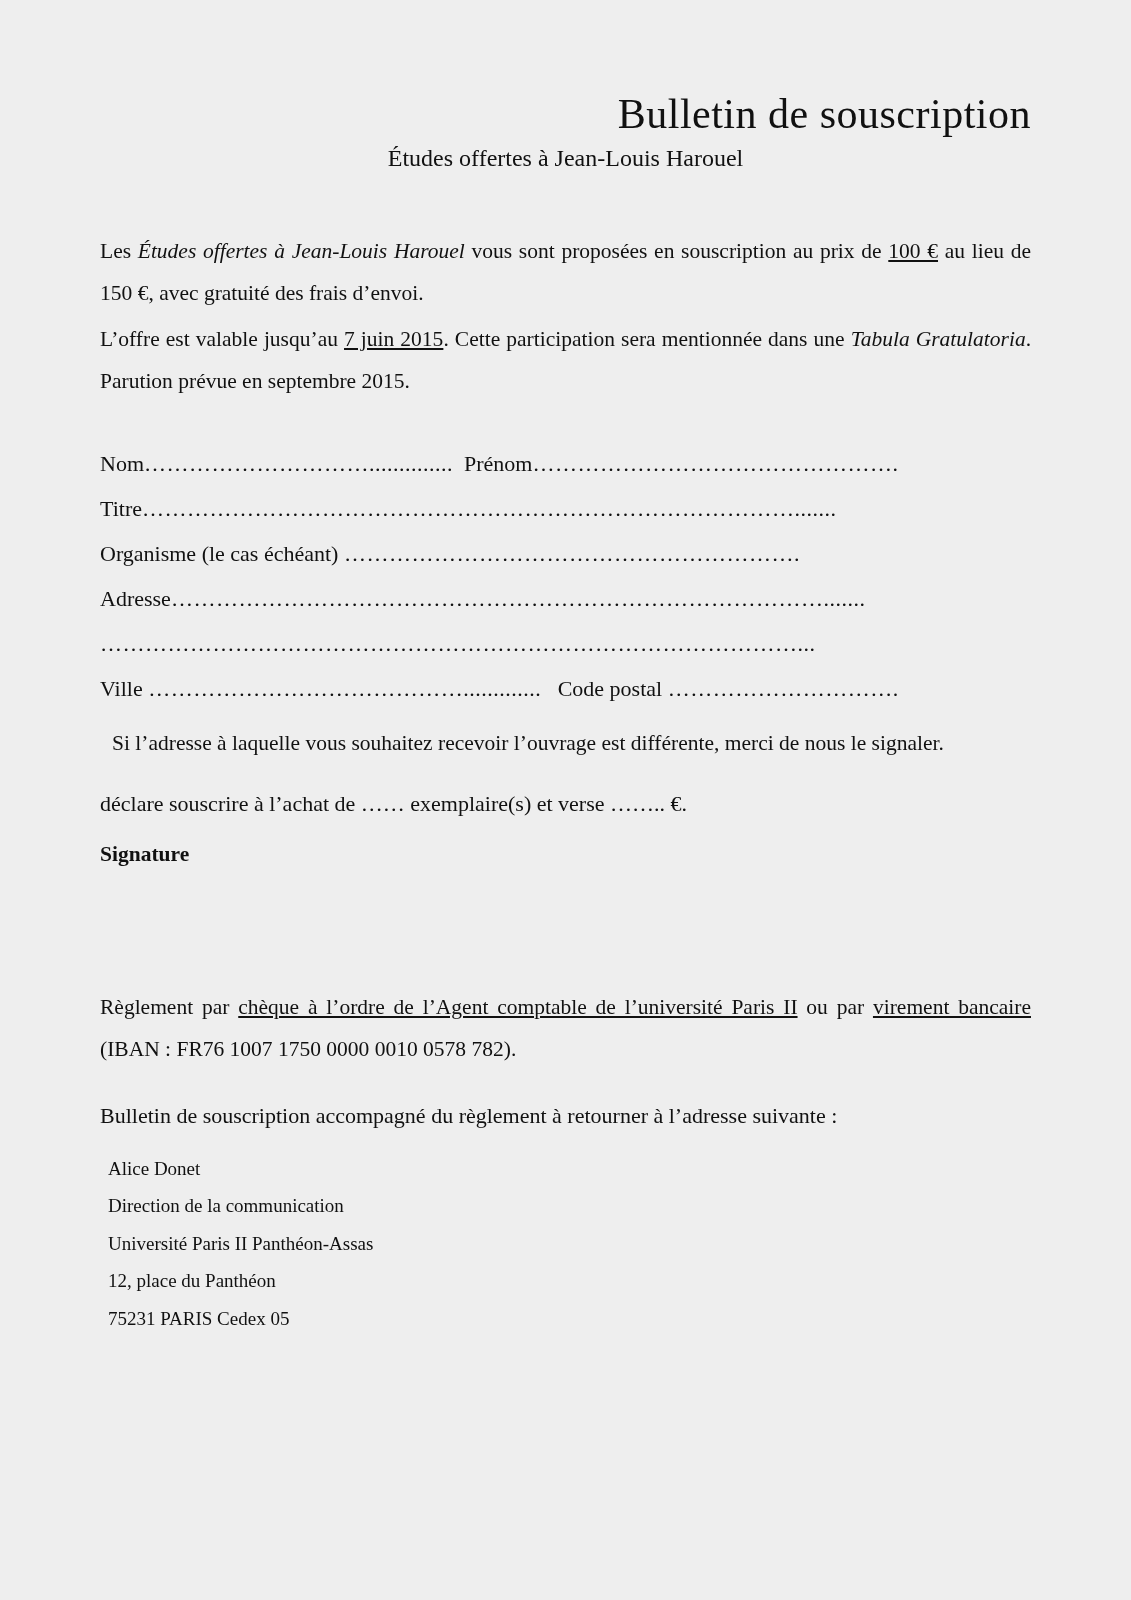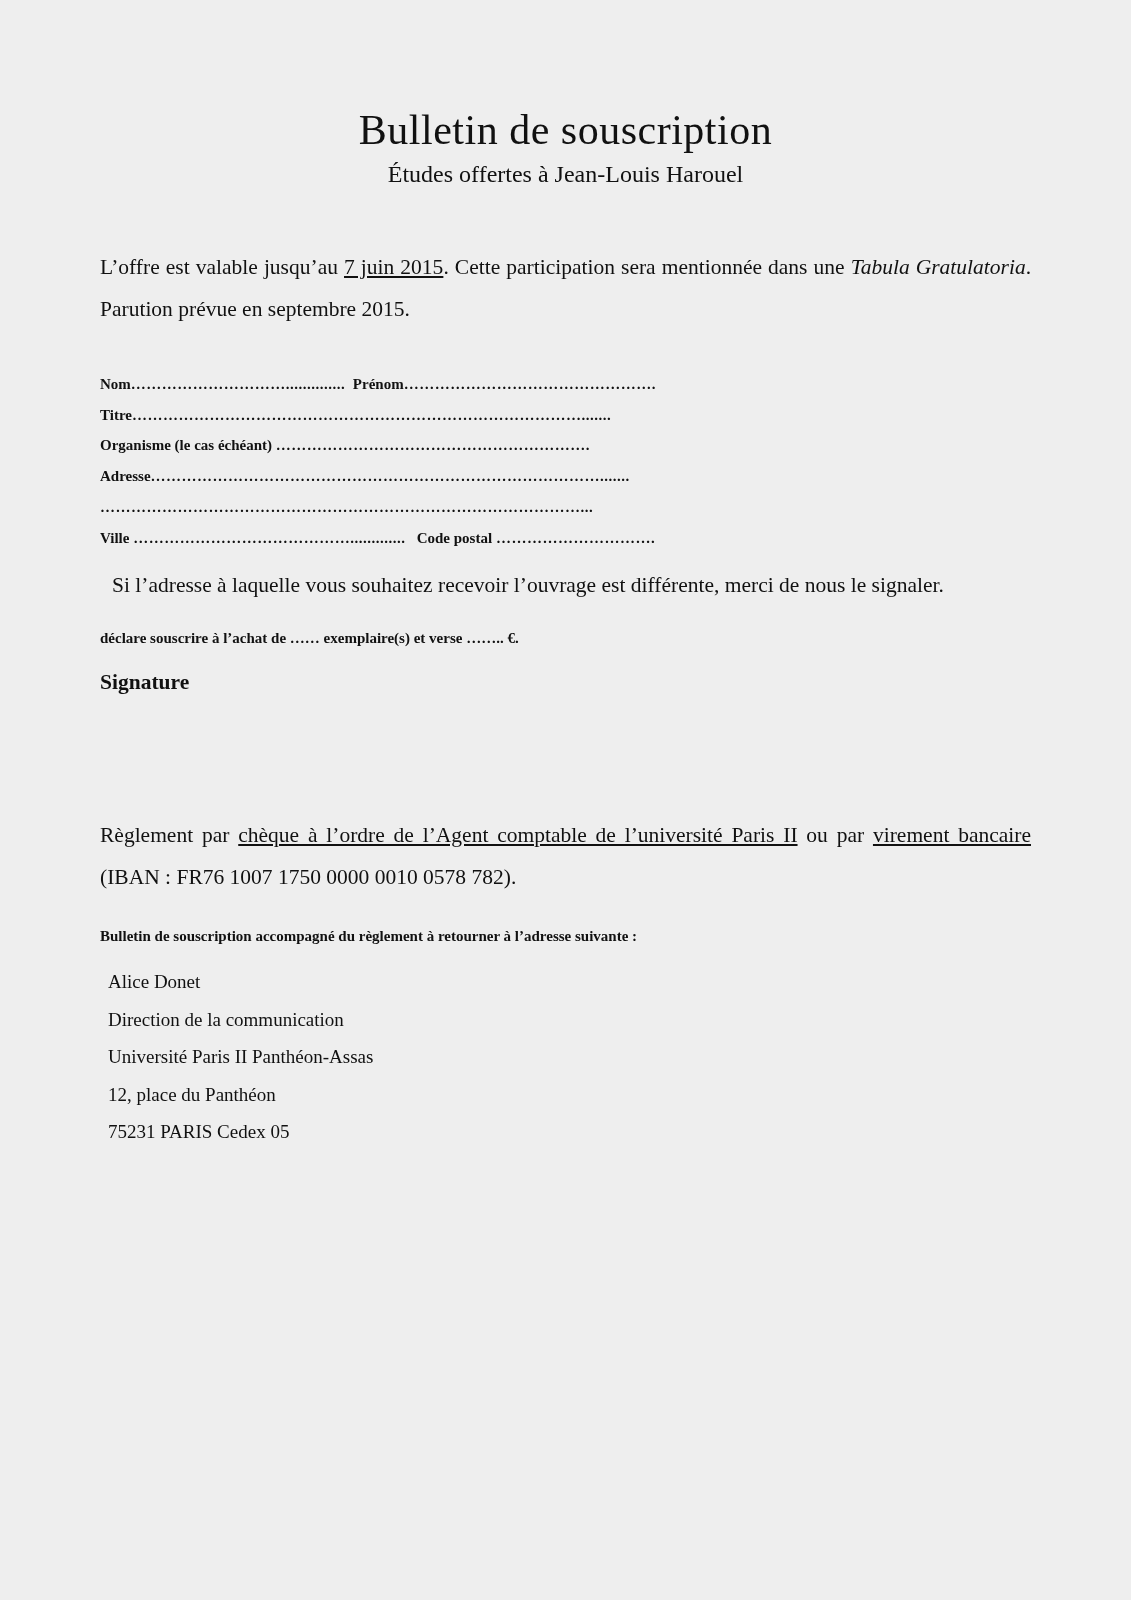--- a/index.html
+++ b/index.html
@@ -16,25 +16,25 @@
   }
   .page {
     position: relative;
     width: 1131px;
     height: 1600px;
     box-sizing: border-box;
     padding: 90px 100px 40px 100px;
     background: #eeeeee;
   }
   .doc-title {
-    text-align: center;
+    text-align: right;
     font-size: 42px;
     font-weight: normal;
     letter-spacing: 0.5px;
-    margin: 16px 0 6px 0;
+    margin: 0 0 6px 0;
     line-height: 1.15;
   }
   .doc-subtitle {
     text-align: center;
     font-size: 24px;
     font-weight: normal;
     margin: 0 0 58px 0;
     line-height: 1.2;
   }
   .para {
@@ -44,25 +44,24 @@
     margin: 0 0 4px 0;
   }
   .para.justified {
     text-align: justify;
     text-align-last: left;
   }
   .block-gap {
     height: 34px;
   }
   .field-line {
-    font-size: 15px;
+    font-size: 22px;
     line-height: 2.05;
     margin: 0;
     white-space: pre-wrap;
-    font-weight: bold;
   }
   .dots {
     letter-spacing: 0.5px;
   }
   .it {
     font-style: italic;
   }
   .ul {
     text-decoration: underline;
     text-underline-offset: 2px;
@@ -102,20 +101,21 @@
   }
 </style>
 </head>
 <body>
 
 <div class="page">
 
   <h1 class="doc-title">Bulletin de souscription</h1>
   <div class="doc-subtitle">Études offertes à Jean-Louis Harouel</div>
 
+  <p class="para justified"><span>Les </span><span class="it">Études offertes à Jean-Louis Harouel</span><span> vous sont proposées en souscription au prix de </span><span class="ul">100 €</span><span> au lieu de 150 €, avec gratuité des frais d’envoi.</span></p>
 
   <p class="para justified"><span>L’offre est valable jusqu’au </span><span class="ul">7 juin 2015</span><span>. Cette participation sera mentionnée dans une </span><span class="it">Tabula Gratulatoria</span><span>. Parution prévue en septembre 2015.</span></p>
 
   <div class="block-gap"></div>
 
   <p class="field-line"><span>Nom</span><span class="dots">…………………………..............</span><span>&nbsp;&nbsp;</span><span>Prénom</span><span class="dots">………………………………………….</span></p>
 
   <p class="field-line"><span>Titre</span><span class="dots">…………………………………………………………………………….......</span></p>
 
   <p class="field-line"><span>Organisme (le cas échéant)</span><span>&nbsp;</span><span class="dots">…………………………………………………….</span></p>

